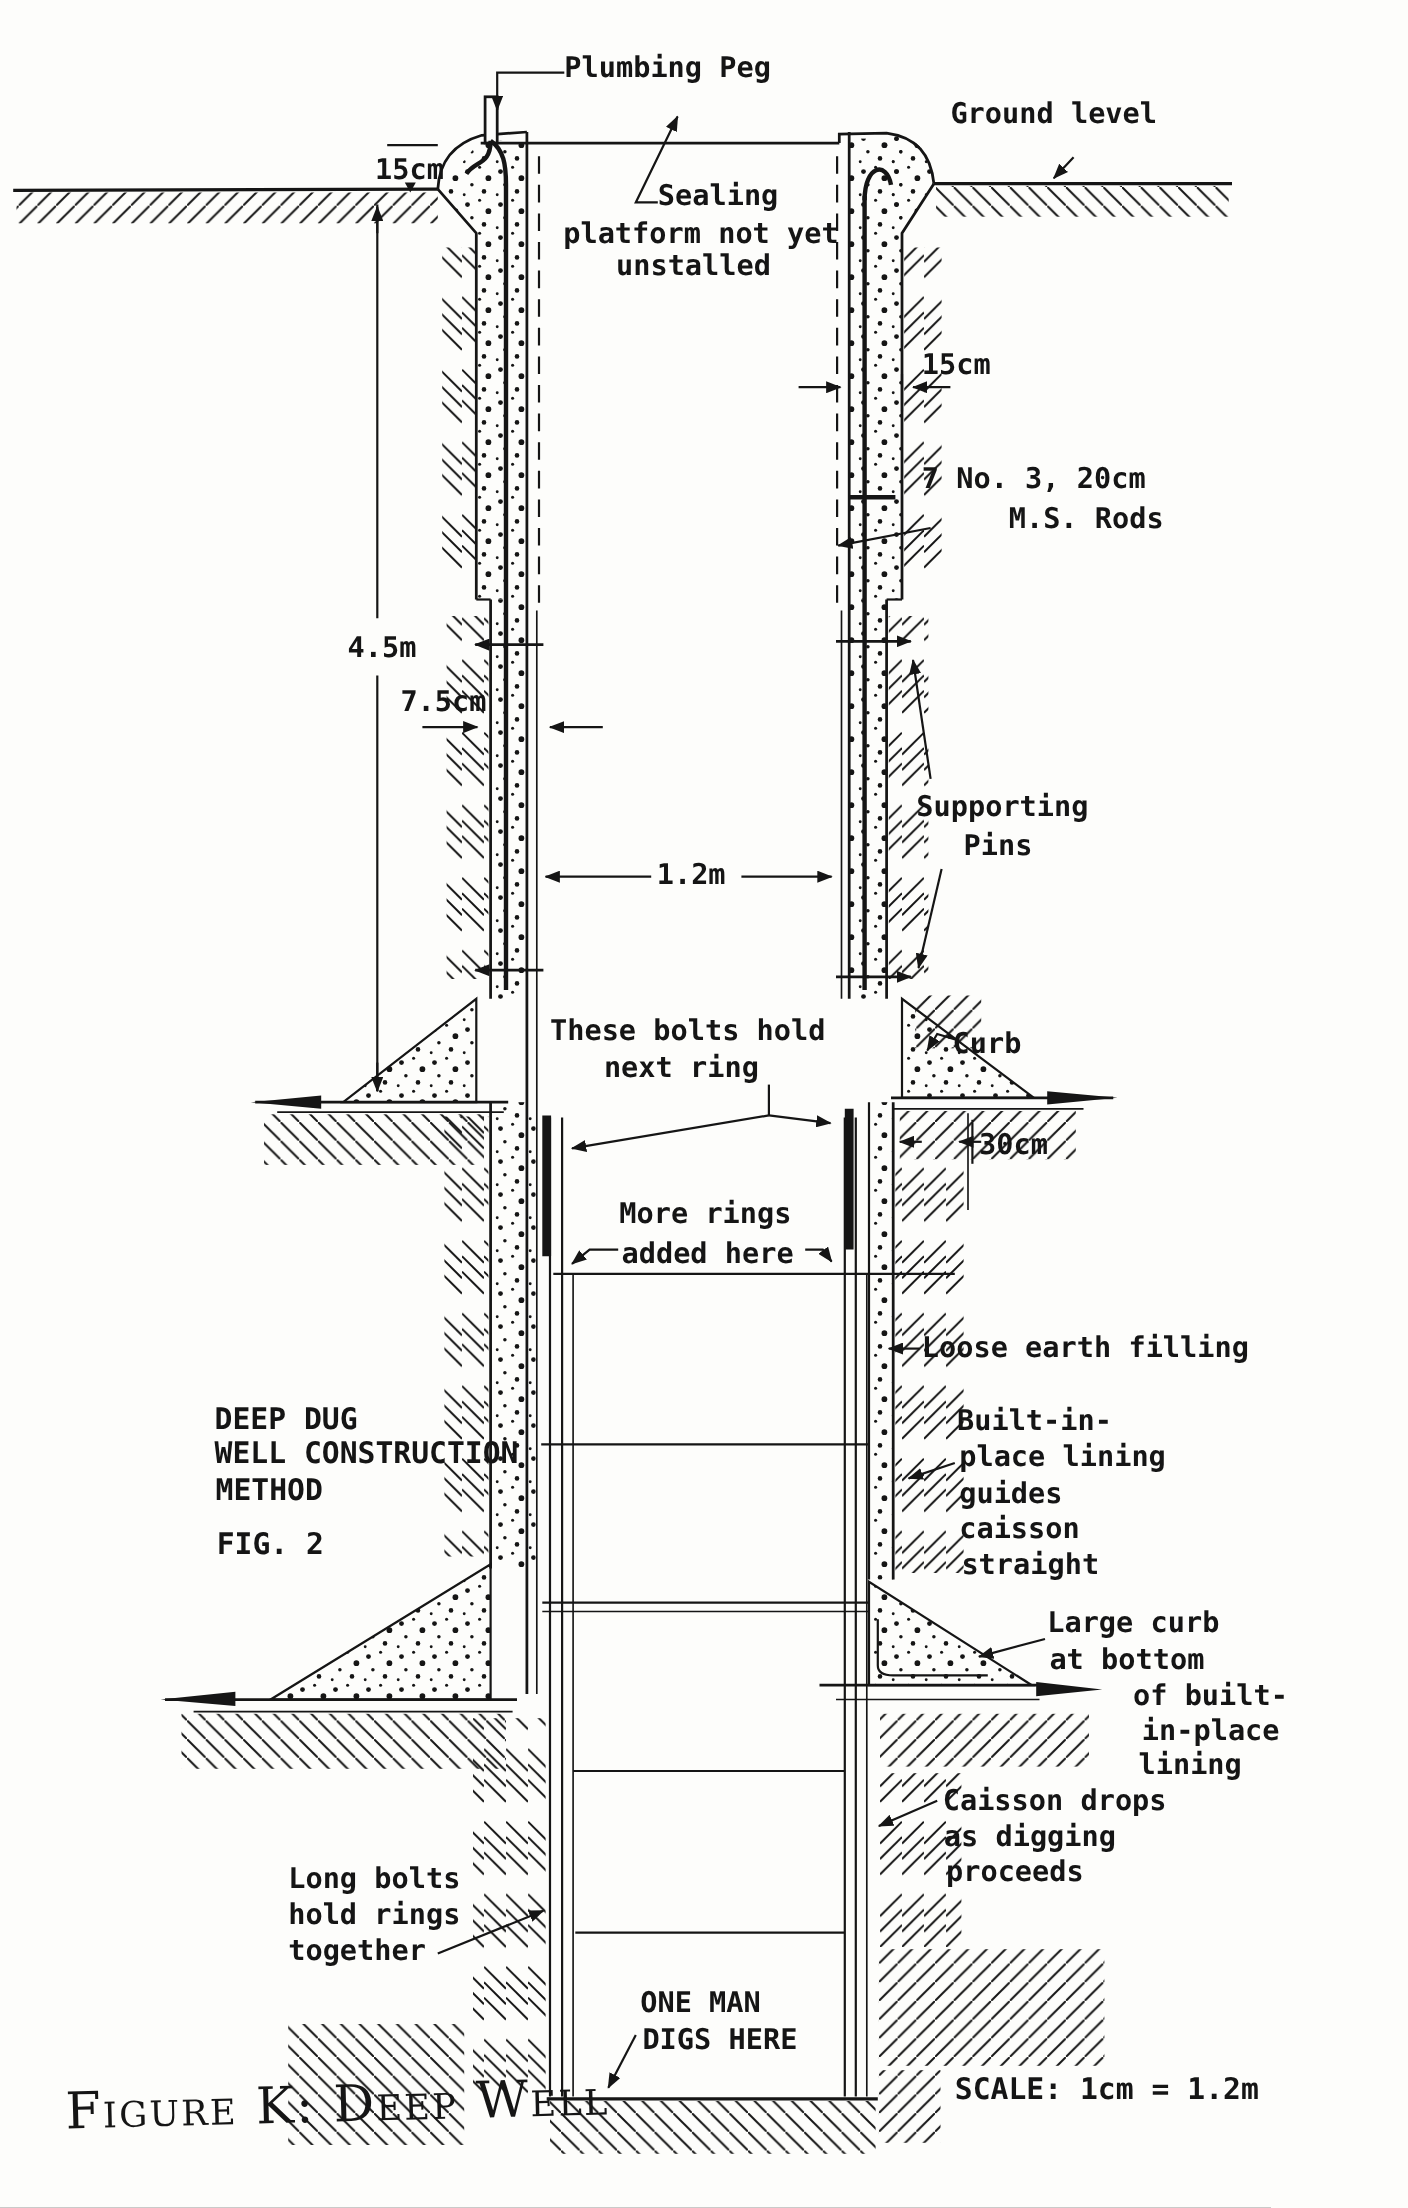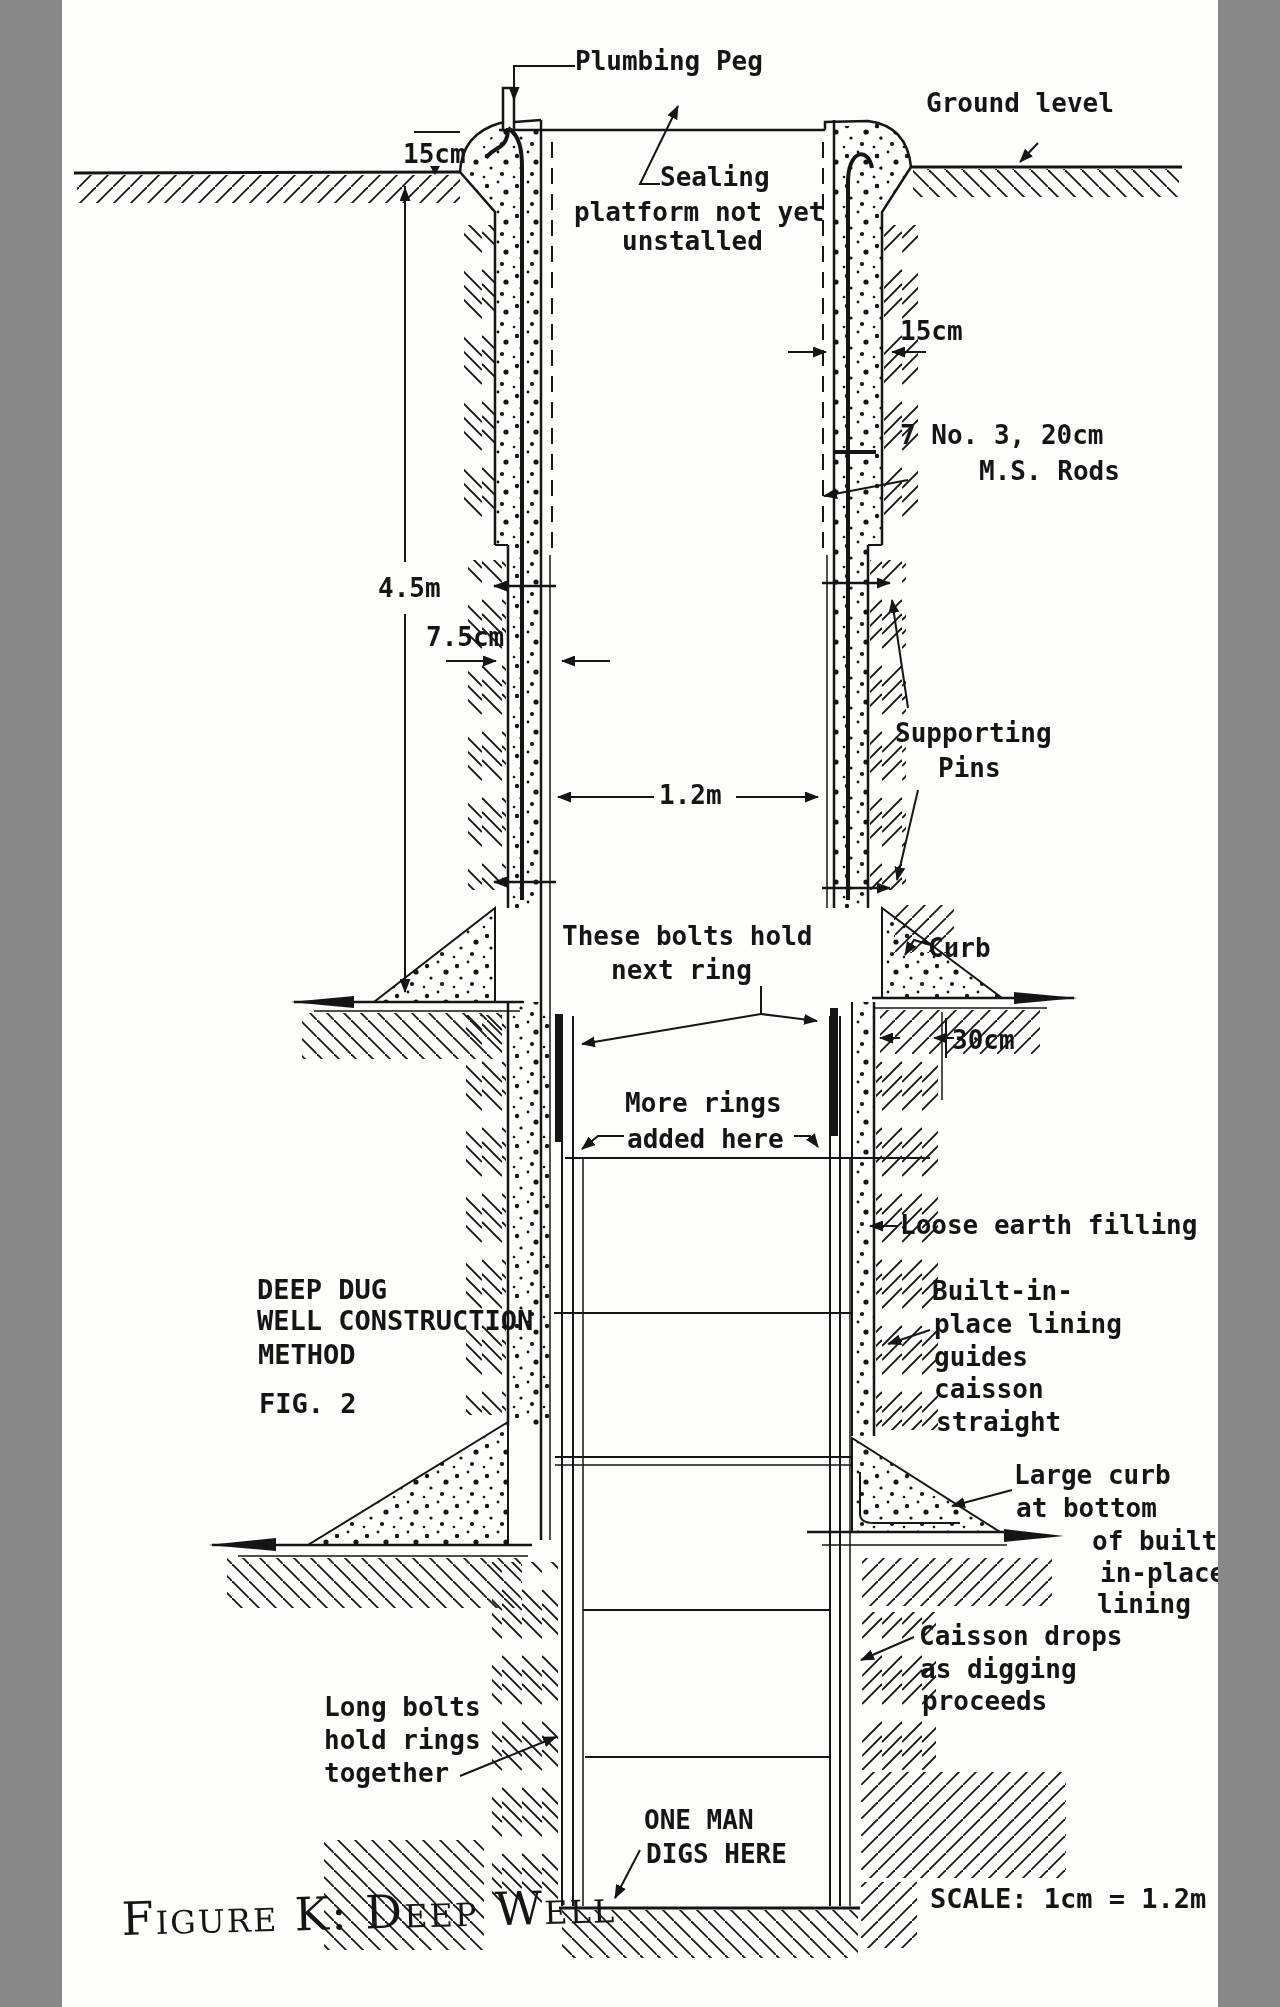--- a/index.html
+++ b/index.html
@@ -1,17 +1,17 @@
 <!DOCTYPE html>
 <html style="--ink: #151515; --paper: #fdfdfb;"><head>
 <meta charset="utf-8">
 <style>
   :root{ --ink:#151515; --paper:#fdfdfb; }
   html,body{margin:0;padding:0;background:#888;}
-  .page{width:1156px;height:2007px;background:var(--paper);margin:0 auto;position:relative;overflow:hidden;}
+  .page{width:1280px;height:2007px;background:var(--paper);margin:0 auto;position:relative;overflow:hidden;}
   svg{display:block;}
   .ln{stroke:var(--ink);fill:none;}
   .w1{stroke-width:1.5;} .w2{stroke-width:2;} .w25{stroke-width:2.5;} .w3{stroke-width:3;}
   .w4{stroke-width:4;} .w8{stroke-width:8;}
   .dash{stroke-dasharray:16 10;}
   .fill-ink{fill:var(--ink);stroke:none;}
   .lbl{font-family:"DejaVu Sans Mono",monospace;font-weight:700;font-size:26px;fill:var(--ink);}
   .lbl-big{font-family:"DejaVu Sans Mono",monospace;font-weight:700;font-size:27px;fill:var(--ink);}
   .cap{font-family:"DejaVu Serif",serif;font-size:46px;font-variant:small-caps;letter-spacing:2px;fill:var(--ink);}
 </style>

